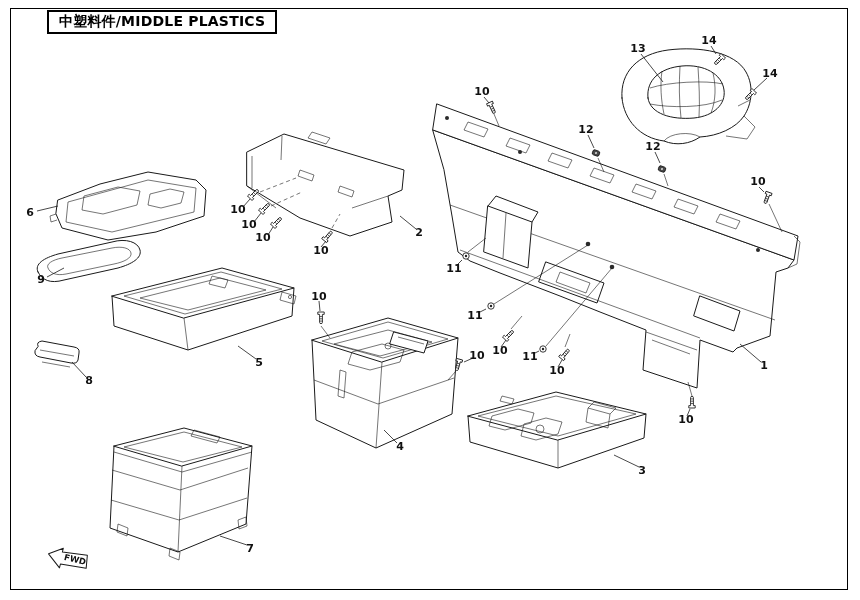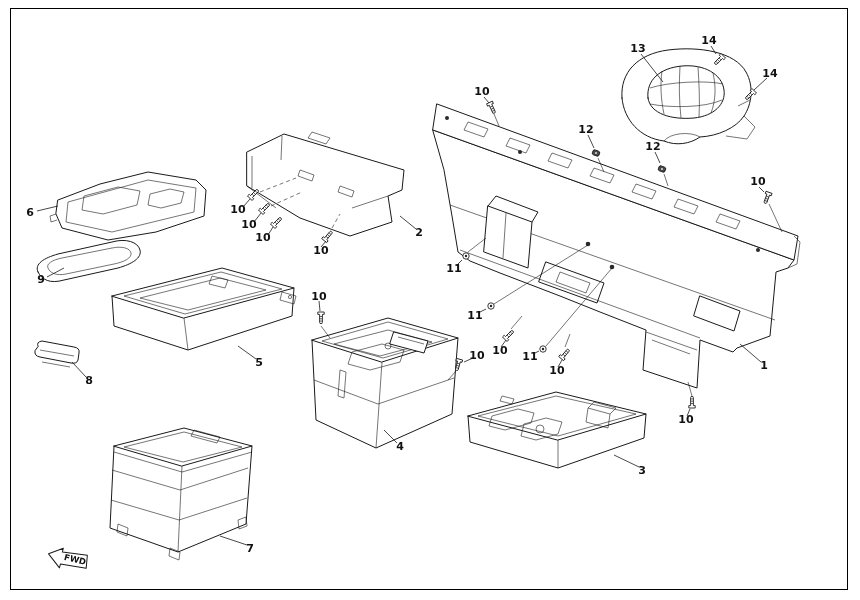--- a/index.html
+++ b/index.html
@@ -15,20 +15,23 @@
   .dash{fill:none;stroke:#1a1a1a;stroke-width:.6;stroke-dasharray:4 3;}
   .callout{font:bold 11px "DejaVu Sans",sans-serif;fill:#111;text-anchor:middle;}
   .dot{fill:#2a2a2a;stroke:none;}
 </style>
 </head>
 <body>
 
 <div class="page">
   <div class="page-border"></div>
 
+  <div class="title-box">
+    <span>中塑料件/MIDDLE PLASTICS</span>
+  </div>
 
   <svg width="860" height="600" viewBox="0 0 860 600">
     <defs>
       <g id="bolt">
         <path d="M-3.2,-6 L3.2,-6 L3.2,-3.6 L1.4,-3.6 L1.4,4.5 Q1.4,5.6 0,5.6 Q-1.4,5.6 -1.4,4.5 L-1.4,-3.6 L-3.2,-3.6 Z" fill="#fff" stroke="#222" stroke-width="0.9" stroke-linejoin="round"></path>
         <path d="M-1.4,-1.5 H1.4 M-1.4,0.8 H1.4 M-1.4,3.1 H1.4" stroke="#222" stroke-width="0.7"></path>
       </g>
       <g id="rivet">
         <circle r="3.2" fill="#fff" stroke="#222" stroke-width="0.9"></circle>
         <circle r="1.2" fill="#222"></circle>

